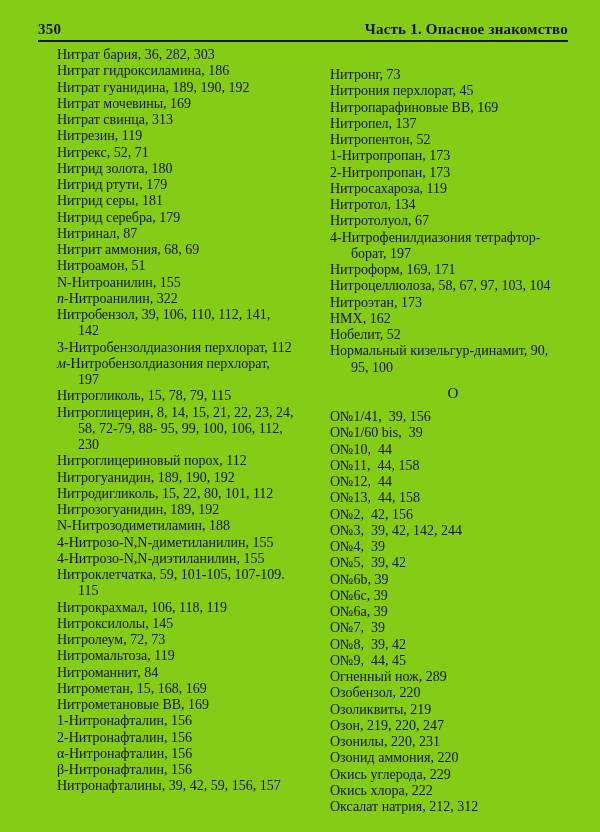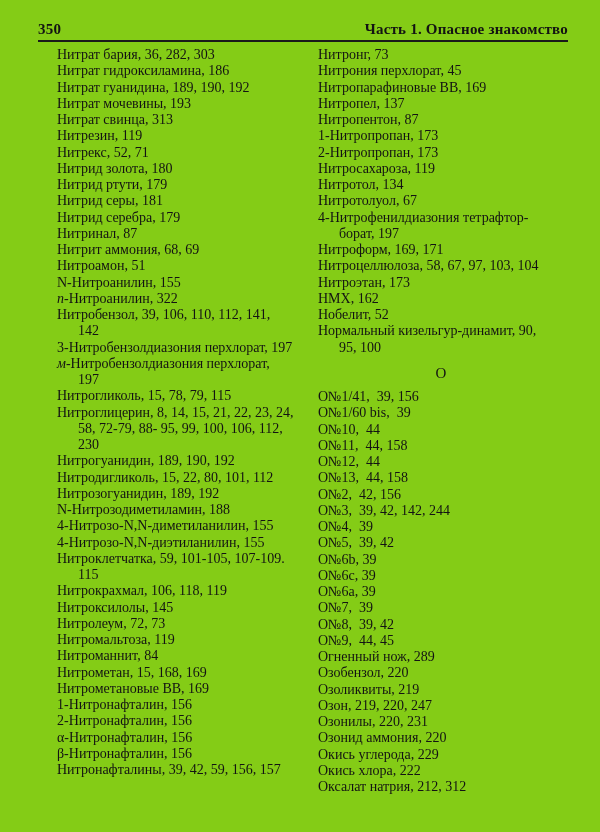--- a/index.html
+++ b/index.html
@@ -18,21 +18,21 @@
     font-weight:bold;font-size:15px;
     border-bottom:2.5px solid #1a1a1a;
     padding-bottom:2px;
     letter-spacing:0.2px;
   }
   .col{
     position:absolute;top:47px;
     font-size:14px;line-height:16.25px;
   }
   .col-left{left:57px;width:292px;}
-  .col-right{left:318px;width:246px;}
+  .col-right{left:330px;width:246px;margin-top:20px;}
   .line{white-space:pre;}
   .line.cont{padding-left:21px;}
   .line i{font-style:italic;}
   .section-header{
     text-align:center;
     font-size:15px;
     padding:9px 0 8px 0;
   }
 </style>
 </head>
@@ -41,42 +41,43 @@
 <div class="page">
   <div class="page-header">
     <span>350</span>
     <span>Часть 1. Опасное знакомство</span>
   </div>
 
   <div class="col col-left">
       <div class="line">Нитрат бария, 36, 282, 303</div>
       <div class="line">Нитрат гидроксиламина, 186</div>
       <div class="line">Нитрат гуанидина, 189, 190, 192</div>
-      <div class="line">Нитрат мочевины, 193</div>
+      <div class="line">Нитрат мочевины, 169</div>
       <div class="line">Нитрат свинца, 313</div>
       <div class="line">Нитрезин, 119</div>
       <div class="line">Нитрекс, 52, 71</div>
       <div class="line">Нитрид золота, 180</div>
       <div class="line">Нитрид ртути, 179</div>
       <div class="line">Нитрид серы, 181</div>
       <div class="line">Нитрид серебра, 179</div>
       <div class="line">Нитринал, 87</div>
       <div class="line">Нитрит аммония, 68, 69</div>
       <div class="line">Нитроамон, 51</div>
       <div class="line">N-Нитроанилин, 155</div>
       <div class="line"><i>п-</i>Нитроанилин, 322</div>
       <div class="line">Нитробензол, 39, 106, 110, 112, 141,</div>
       <div class="line cont">142</div>
-      <div class="line">3-Нитробензолдиазония перхлорат, 197</div>
+      <div class="line">3-Нитробензолдиазония перхлорат, 112</div>
       <div class="line"><i>м-</i>Нитробензолдиазония перхлорат,</div>
       <div class="line cont">197</div>
       <div class="line">Нитрогликоль, 15, 78, 79, 115</div>
       <div class="line">Нитроглицерин, 8, 14, 15, 21, 22, 23, 24,</div>
       <div class="line cont">58, 72-79, 88- 95, 99, 100, 106, 112,</div>
       <div class="line cont">230</div>
+      <div class="line">Нитроглицериновый порох, 112</div>
       <div class="line">Нитрогуанидин, 189, 190, 192</div>
       <div class="line">Нитродигликоль, 15, 22, 80, 101, 112</div>
       <div class="line">Нитрозогуанидин, 189, 192</div>
       <div class="line">N-Нитрозодиметиламин, 188</div>
       <div class="line">4-Нитрозо-N,N-диметиланилин, 155</div>
       <div class="line">4-Нитрозо-N,N-диэтиланилин, 155</div>
       <div class="line">Нитроклетчатка, 59, 101-105, 107-109.</div>
       <div class="line cont">115</div>
       <div class="line">Нитрокрахмал, 106, 118, 119</div>
       <div class="line">Нитроксилолы, 145</div>
@@ -90,21 +91,21 @@
       <div class="line">α-Нитронафталин, 156</div>
       <div class="line">β-Нитронафталин, 156</div>
       <div class="line">Нитронафталины, 39, 42, 59, 156, 157</div>
     </div>
 
   <div class="col col-right">
       <div class="line">Нитронг, 73</div>
       <div class="line">Нитрония перхлорат, 45</div>
       <div class="line">Нитропарафиновые ВВ, 169</div>
       <div class="line">Нитропел, 137</div>
-      <div class="line">Нитропентон, 87</div>
+      <div class="line">Нитропентон, 52</div>
       <div class="line">1-Нитропропан, 173</div>
       <div class="line">2-Нитропропан, 173</div>
       <div class="line">Нитросахароза, 119</div>
       <div class="line">Нитротол, 134</div>
       <div class="line">Нитротолуол, 67</div>
       <div class="line">4-Нитрофенилдиазония тетрафтор-</div>
       <div class="line cont">борат, 197</div>
       <div class="line">Нитроформ, 169, 171</div>
       <div class="line">Нитроцеллюлоза, 58, 67, 97, 103, 104</div>
       <div class="line">Нитроэтан, 173</div>

